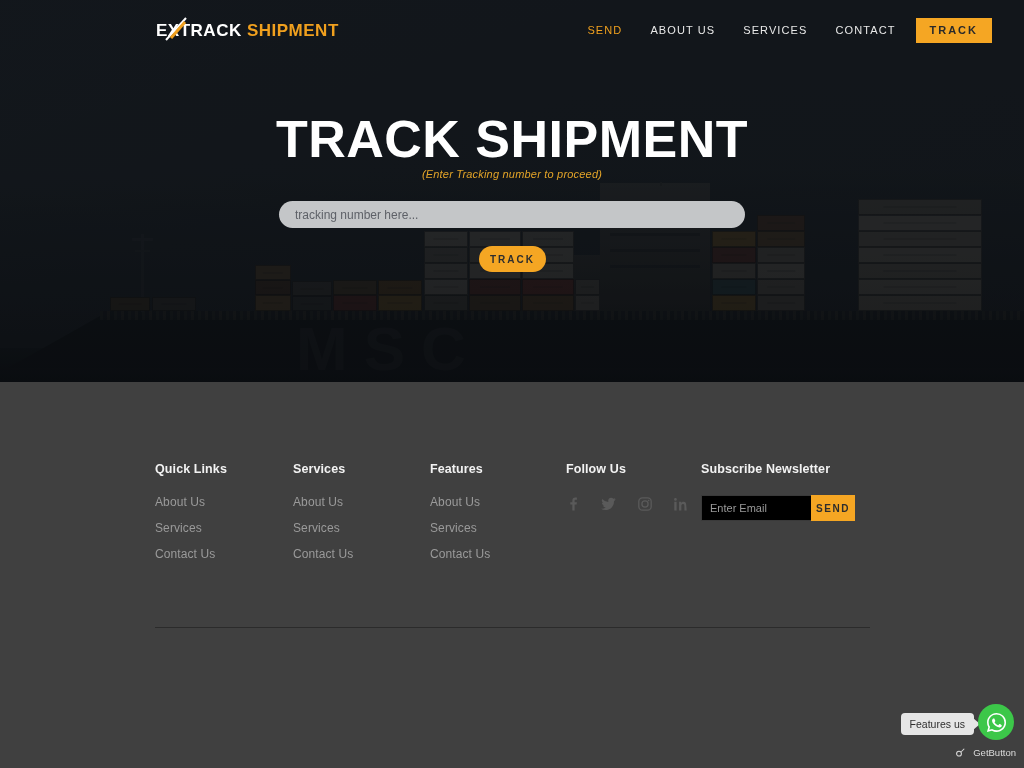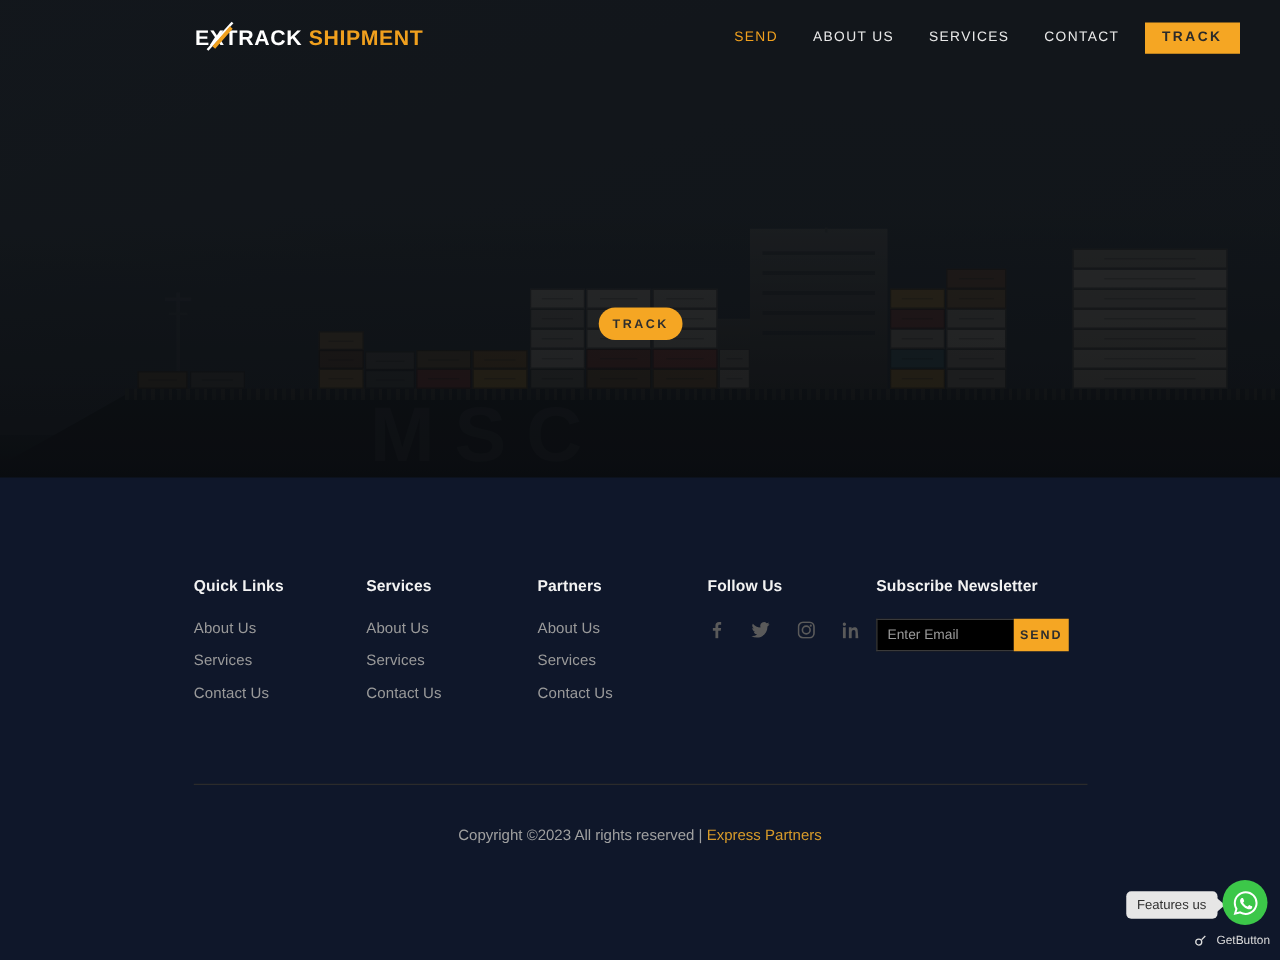--- a/index.html
+++ b/index.html
@@ -145,21 +145,21 @@
   .track-btn{
     position:absolute; left:479px; top:246px;
     width:67px; height:26px; border:none; border-radius:13px;
     background:#f5a623; color:#2e2e2e;
     font-size:10px; font-weight:bold; letter-spacing:2px;
     cursor:pointer; font-family:"Liberation Sans", sans-serif;
   }
 
   
   .footer{
-    position:relative; width:1024px; height:386px; background:#0f172a;
+    position:relative; width:1024px; height:386px; background:#404040;
   }
   .fcols{ position:absolute; left:155px; top:80px; width:715px; display:flex; }
   .fcol{ }
   .fcol.c0{ width:138px; }
   .fcol.c1{ width:137px; }
   .fcol.c2{ width:136px; }
   .fcol.c3{ width:135px; }
   .fcol.c4{ width:169px; }
   .fcol h4{
     color:#f2f2f2; font-size:12.5px; font-weight:bold; margin-bottom:19px;
@@ -320,20 +320,23 @@
     <nav>
       <a href="#" class="active">SEND</a>
       <a href="#">ABOUT US</a>
       <a href="#">SERVICES</a>
       <a href="#">CONTACT</a>
       <a href="#" class="btn">TRACK</a>
     </nav>
   </div>
 
   <div class="hero-content">
+    <div class="hero-title">TRACK SHIPMENT</div>
+    <div class="hero-sub">(Enter Tracking number to proceed)</div>
+    <input class="track-input" type="text" placeholder="tracking number here..." style="">
     <button class="track-btn">TRACK</button>
   </div>
 </div>
 
 <div class="footer">
 
   <div class="fcols">
 
     <div class="fcol c0">
       <h4>Quick Links</h4>
@@ -343,21 +346,21 @@
     </div>
 
     <div class="fcol c1">
       <h4>Services</h4>
       <a href="#">About Us</a>
       <a href="#">Services</a>
       <a href="#">Contact Us</a>
     </div>
 
     <div class="fcol c2">
-      <h4>Partners</h4>
+      <h4>Features</h4>
       <a href="#">About Us</a>
       <a href="#">Services</a>
       <a href="#">Contact Us</a>
     </div>
 
     <div class="fcol c3">
       <h4>Follow Us</h4>
       <div class="socials">
         <span>
           <svg width="13" height="14" viewBox="0 0 13 14">
@@ -388,23 +391,20 @@
       <h4>Subscribe Newsletter</h4>
       <div class="sub-row">
         <input class="email-input" type="text" placeholder="Enter Email" style="">
         <button class="send-btn">SEND</button>
       </div>
     </div>
   </div>
 
   <div class="divider"></div>
 
-  <div class="copyright">
-    <span>Copyright ©2023 All rights reserved | </span><b>Express Partners</b>
-  </div>
 
   <div class="gb">
     <div class="gb-bubble">Features us</div>
     <div class="gb-circle">
       <svg width="23" height="23" viewBox="0 0 24 24">
           <path fill="#fff" d="M12.04 2C6.58 2 2.13 6.45 2.13 11.91c0 1.75.46 3.45 1.32 4.95L2 22l5.25-1.38a9.9 9.9 0 0 0 4.79 1.22h.01c5.46 0 9.91-4.45 9.91-9.91 0-2.65-1.03-5.14-2.9-7.01A9.82 9.82 0 0 0 12.04 2m0 1.67c2.2 0 4.27.86 5.83 2.42a8.2 8.2 0 0 1 2.41 5.82c0 4.54-3.7 8.24-8.25 8.24a8.24 8.24 0 0 1-4.2-1.15l-.3-.18-3.12.82.83-3.04-.2-.31a8.19 8.19 0 0 1-1.26-4.38c0-4.54 3.7-8.24 8.26-8.24m-3.1 4.1c-.17 0-.44.06-.67.31-.23.25-.88.86-.88 2.1s.9 2.43 1.03 2.6c.13.16 1.76 2.68 4.26 3.76.6.26 1.06.41 1.42.52.6.19 1.14.16 1.57.1.48-.07 1.48-.6 1.68-1.19.21-.58.21-1.08.15-1.19-.07-.1-.23-.16-.49-.28-.25-.13-1.48-.74-1.71-.82-.23-.09-.4-.13-.56.12-.17.25-.64.81-.78.98-.15.16-.29.18-.54.06-.25-.13-1.05-.39-2-1.24a7.5 7.5 0 0 1-1.39-1.72c-.14-.25-.02-.38.11-.51.11-.11.25-.29.37-.43.13-.15.17-.25.25-.41.09-.17.04-.31-.02-.44-.06-.12-.55-1.36-.77-1.85-.2-.49-.41-.42-.56-.43z"></path>
         </svg>
     </div>
     <div class="gb-label">
       <svg width="9" height="9" viewBox="0 0 12 12">

